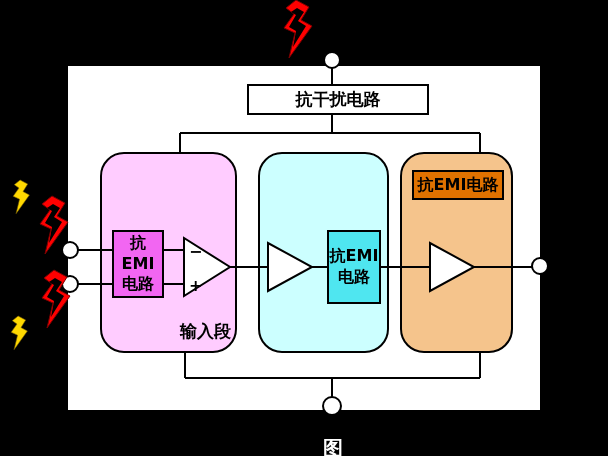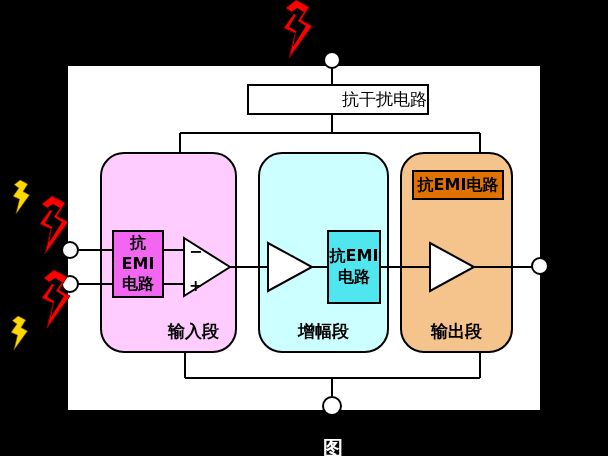--- a/index.html
+++ b/index.html
@@ -7,35 +7,35 @@
     position:relative; width:608px; height:456px; background:#000;
     overflow:hidden; font-family:"DejaVu Sans", sans-serif;
   }
   .panel {
     position:absolute; left:68px; top:66px; width:472px; height:344px;
     background:#ffffff;
   }
   .topbox {
     position:absolute; left:247px; top:84px; width:182px; height:31px;
     background:#ffffff; border:2px solid #000; box-sizing:border-box;
-    display:flex; align-items:center; justify-content:flex-end;
-    font-weight:normal; font-size:17px; color:#000;
+    display:flex; align-items:center; justify-content:center;
+    font-weight:bold; font-size:17px; color:#000;
   }
   .stage {
     position:absolute; top:152px; height:201px;
     border:2px solid #000; border-radius:24px; box-sizing:border-box;
   }
   .stage-input  { left:100px; width:137px; background:#ffccff; }
   .stage-amp    { left:258px; width:131px; background:#ccffff; }
   .stage-output { left:400px; width:113px; background:#f5c48c; }
   .stage-label {
     position:absolute; top:320px; font-weight:bold; font-size:17px;
     color:#000; text-align:center;
   }
-  .label-input  { left:116px; width:155px; }
+  .label-input  { left:100px; width:155px;padding-left:28px; }
   .label-amp    { left:258px; width:131px; }
   .label-output { left:400px; width:113px; }
   .emibox {
     position:absolute; border:2px solid #000; box-sizing:border-box;
     display:flex; flex-direction:column; align-items:center; justify-content:center;
     font-weight:bold; font-size:16px; line-height:1.3; text-align:center; color:#000;
   }
   .emi-input  { left:112px; top:230px; width:52px; height:68px; background:#f266f2; }
   .emi-amp    { left:327px; top:230px; width:54px; height:74px; background:#4fe6f0; }
   .emi-output { left:412px; top:170px; width:92px; height:30px; background:#e07200; flex-direction:row; }
@@ -57,22 +57,20 @@
 
   <div class="topbox">
     <span>抗干扰电路</span>
   </div>
 
   <div class="stage stage-input"></div>
   <div class="stage stage-amp"></div>
   <div class="stage stage-output"></div>
 
   <div class="stage-label label-input">输入段</div>
-  <div class="stage-label label-amp">增幅段</div>
-  <div class="stage-label label-output">输出段</div>
 
   <div class="emibox emi-input">
     <span>抗EMI</span>
     <span>电路</span>
   </div>
   <div class="emibox emi-amp">
     <span>抗EMI</span>
     <span>电路</span>
   </div>
   <div class="emibox emi-output">

